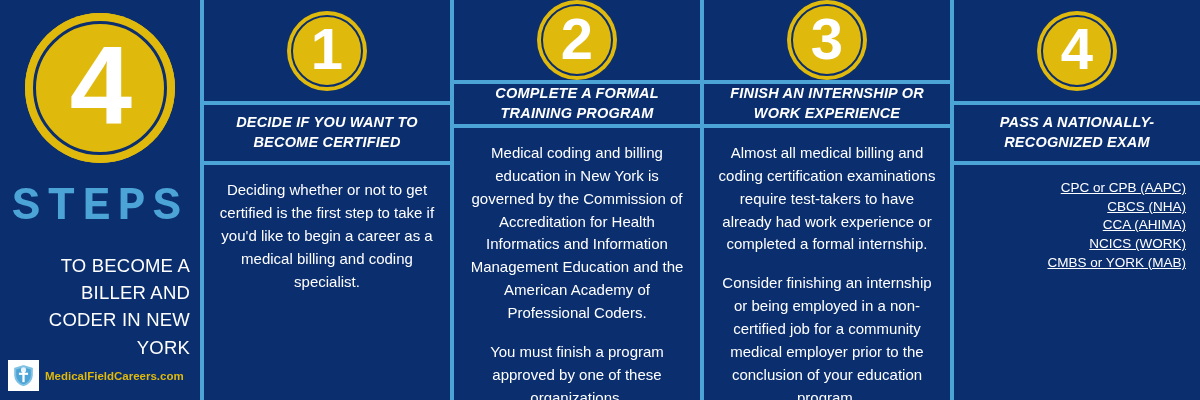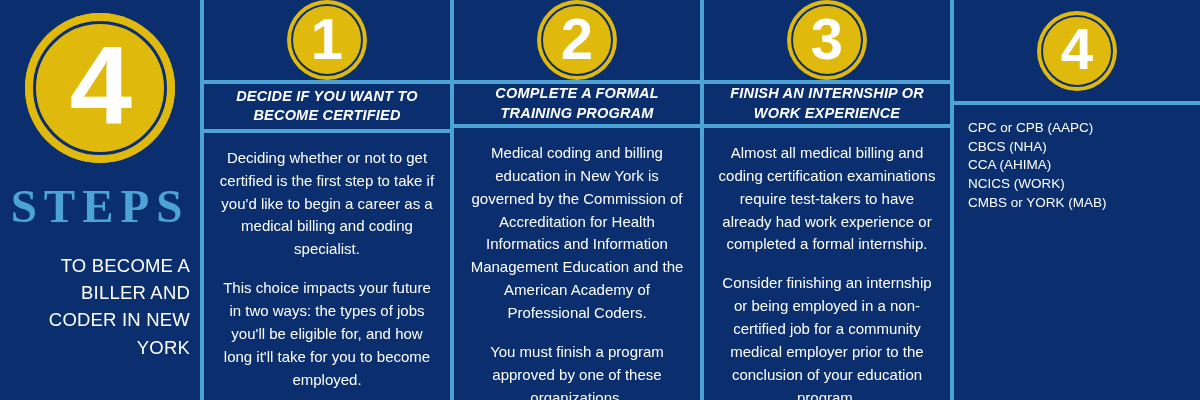--- a/index.html
+++ b/index.html
@@ -54,21 +54,21 @@
     position: relative;
     z-index: 2;
     color: #ffffff;
     font-size: 112px;
     font-weight: bold;
     line-height: 1;
     letter-spacing: -2px;
     margin-top: -4px;
   }
   .steps-word {
-    font-family: Liberation Serif, serif;
+    font-family: Liberation Mono, monospace;
     color: #4ba3d6;
     font-size: 47px;
     font-weight: bold;
     letter-spacing: 7px;
     line-height: 1;
     margin-top: 20px;
   }
   .sidebar-subtitle {
     color: #ffffff;
     font-size: 18.5px;
@@ -186,55 +186,67 @@
     text-align: center;
     margin: 0 0 16px 0;
   }
   .para:last-child {
     margin-bottom: 0;
   }
   .cert-list {
     color: #ffffff;
     font-size: 13.5px;
     line-height: 1.38;
-    text-align: left;
+    text-align: right;
     margin: 0;
+    text-decoration: underline;
   }
 </style>
 </head>
 <body>
 
 <div class="infographic">
 
   <div class="sidebar">
 
     <div class="big-badge">
       <span class="big-badge-num">4</span>
     </div>
 
     <div class="steps-word">STEPS</div>
 
     <div class="sidebar-subtitle">TO BECOME A BILLER AND CODER IN NEW YORK</div>
 
+    <div class="brand">
+      <span class="brand-logo">
+        <svg width="25" height="25" viewBox="0 0 24 24" aria-hidden="true">
+          <path d="M12 1.5 L21.5 4.2 V11.5 C21.5 17.2 17.4 21.4 12 22.8 C6.6 21.4 2.5 17.2 2.5 11.5 V4.2 Z" fill="#7fc1e3" stroke="#ffffff" stroke-width="1.1"></path>
+          <path d="M12 4.2 L19 6.2 V11.5 C19 15.9 15.9 19.2 12 20.3 C8.1 19.2 5 15.9 5 11.5 V6.2 Z" fill="#4ba3d6"></path>
+          <rect x="10.9" y="8.2" width="2.2" height="10.2" fill="#ffffff"></rect>
+          <rect x="7.6" y="9.3" width="8.8" height="2.1" fill="#ffffff"></rect>
+          <circle cx="12" cy="6.6" r="2.5" fill="#ffffff" opacity="0.88"></circle>
+        </svg>
+      </span>
+      <span class="brand-name">MedicalFieldCareers.com</span>
+    </div>
   </div>
 
   <div class="columns">
 
     <div class="col">
       <div class="col-badge-area">
         <div class="step-badge">
           <span class="step-badge-num">1</span>
         </div>
       </div>
       <div class="col-header">
         <span class="col-header-text">DECIDE IF YOU WANT TO BECOME CERTIFIED</span>
       </div>
       <div class="col-body">
         <p class="para">Deciding whether or not to get certified is the first step to take if you'd like to begin a career as a medical billing and coding specialist.</p>
-        <p class="para">This choice impacts your future in two ways: the types of jobs you'll be eligible for, and how long it'll take for you to become employed.</p>
       </div>
     </div>
 
     <div class="col">
       <div class="col-badge-area">
         <div class="step-badge">
           <span class="step-badge-num">2</span>
         </div>
       </div>
       <div class="col-header">
@@ -259,20 +271,23 @@
         <p class="para">Almost all medical billing and coding certification examinations require test-takers to have already had work experience or completed a formal internship.</p>
         <p class="para">Consider finishing an internship or being employed in a non-certified job for a community medical employer prior to the conclusion of your education program.</p>
       </div>
     </div>
 
     <div class="col">
       <div class="col-badge-area">
         <div class="step-badge">
           <span class="step-badge-num">4</span>
         </div>
+      </div>
+      <div class="col-header">
+        <span class="col-header-text">PASS A NATIONALLY-RECOGNIZED EXAM</span>
       </div>
       <div class="col-body">
         <div class="cert-list">
           <div>CPC or CPB (AAPC)</div>
           <div>CBCS (NHA)</div>
           <div>CCA (AHIMA)</div>
           <div>NCICS (WORK)</div>
           <div>CMBS or YORK (MAB)</div>
         </div>
       </div>

